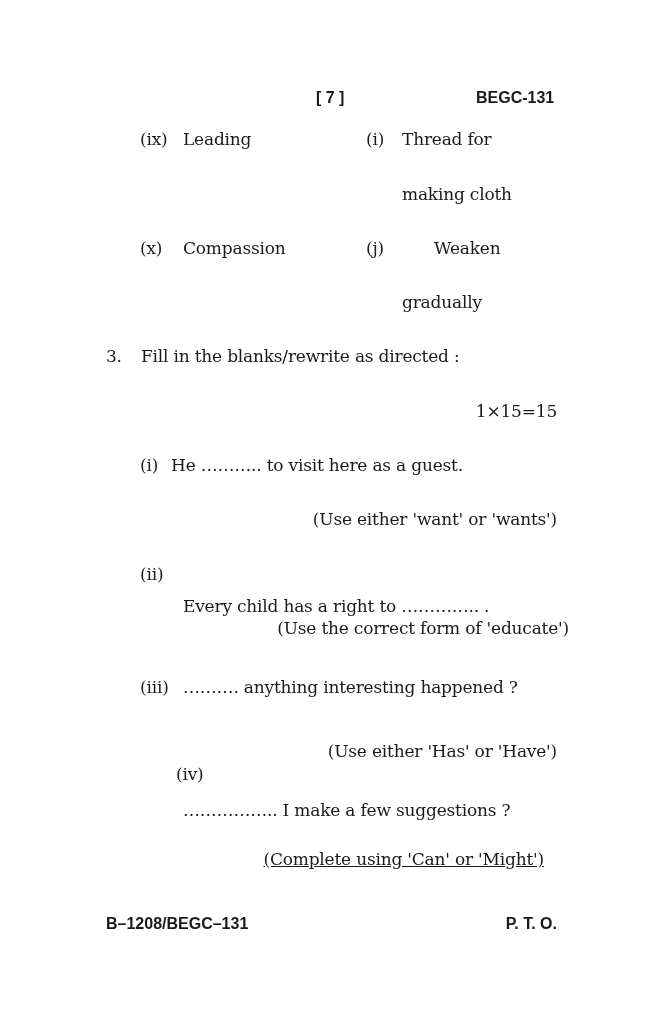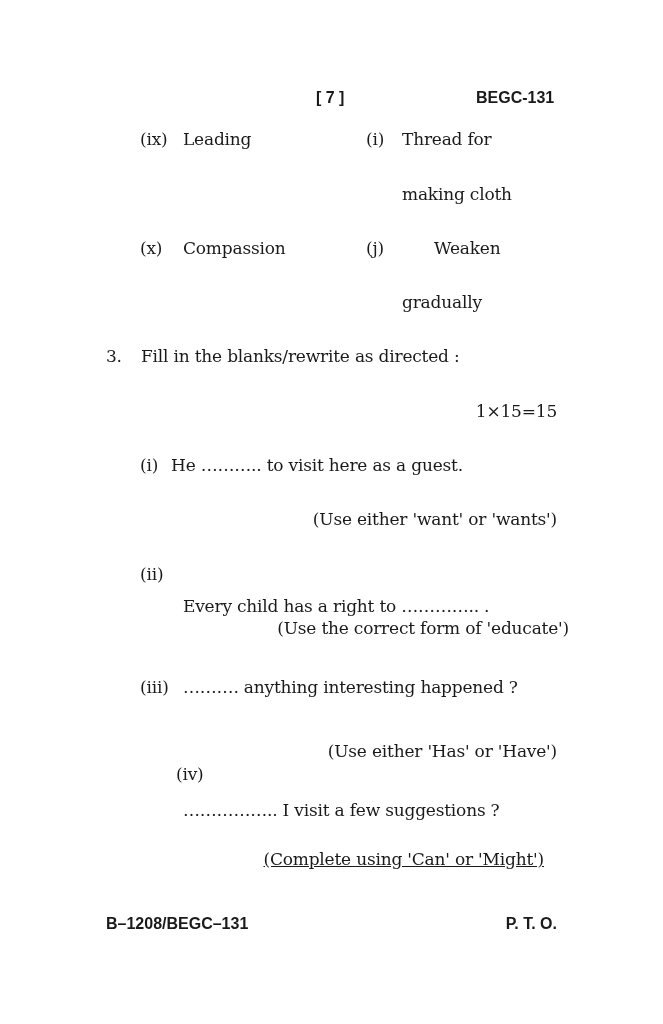--- a/index.html
+++ b/index.html
@@ -59,18 +59,18 @@
 
   <div class="abs serif" style="left:140px; top:564px;">(ii)</div>
   <div class="abs serif" style="left:183px; top:564px;margin-top:32px;">Every child has a right to ………….. .</div>
   <div class="abs serif right" style="right:94px; top:618px;">(Use the correct form of 'educate')</div>
 
   <div class="abs serif" style="left:140px; top:677px;">(iii)</div>
   <div class="abs serif" style="left:183px; top:677px;">………. anything interesting happened ?</div>
   <div class="abs serif right" style="right:106px; top:741px;">(Use either 'Has' or 'Have')</div>
 
   <div class="abs serif" style="left:140px; top:764px;margin-left:36px;">(iv)</div>
-  <div class="abs serif" style="left:183px; top:800px;">…………….. I visit a few suggestions ?</div>
+  <div class="abs serif" style="left:183px; top:800px;">…………….. I make a few suggestions ?</div>
   <div class="abs serif right" style="right:119px; top:849px;text-decoration:underline;">(Complete using 'Can' or 'Might')</div>
 </div>
 
 <div class="abs sans-bold" style="left:106px; top:915px;">B–1208/BEGC–131</div>
 <div class="abs sans-bold right" style="right:106px; top:915px;">P. T. O.</div>
 
 </body></html>

